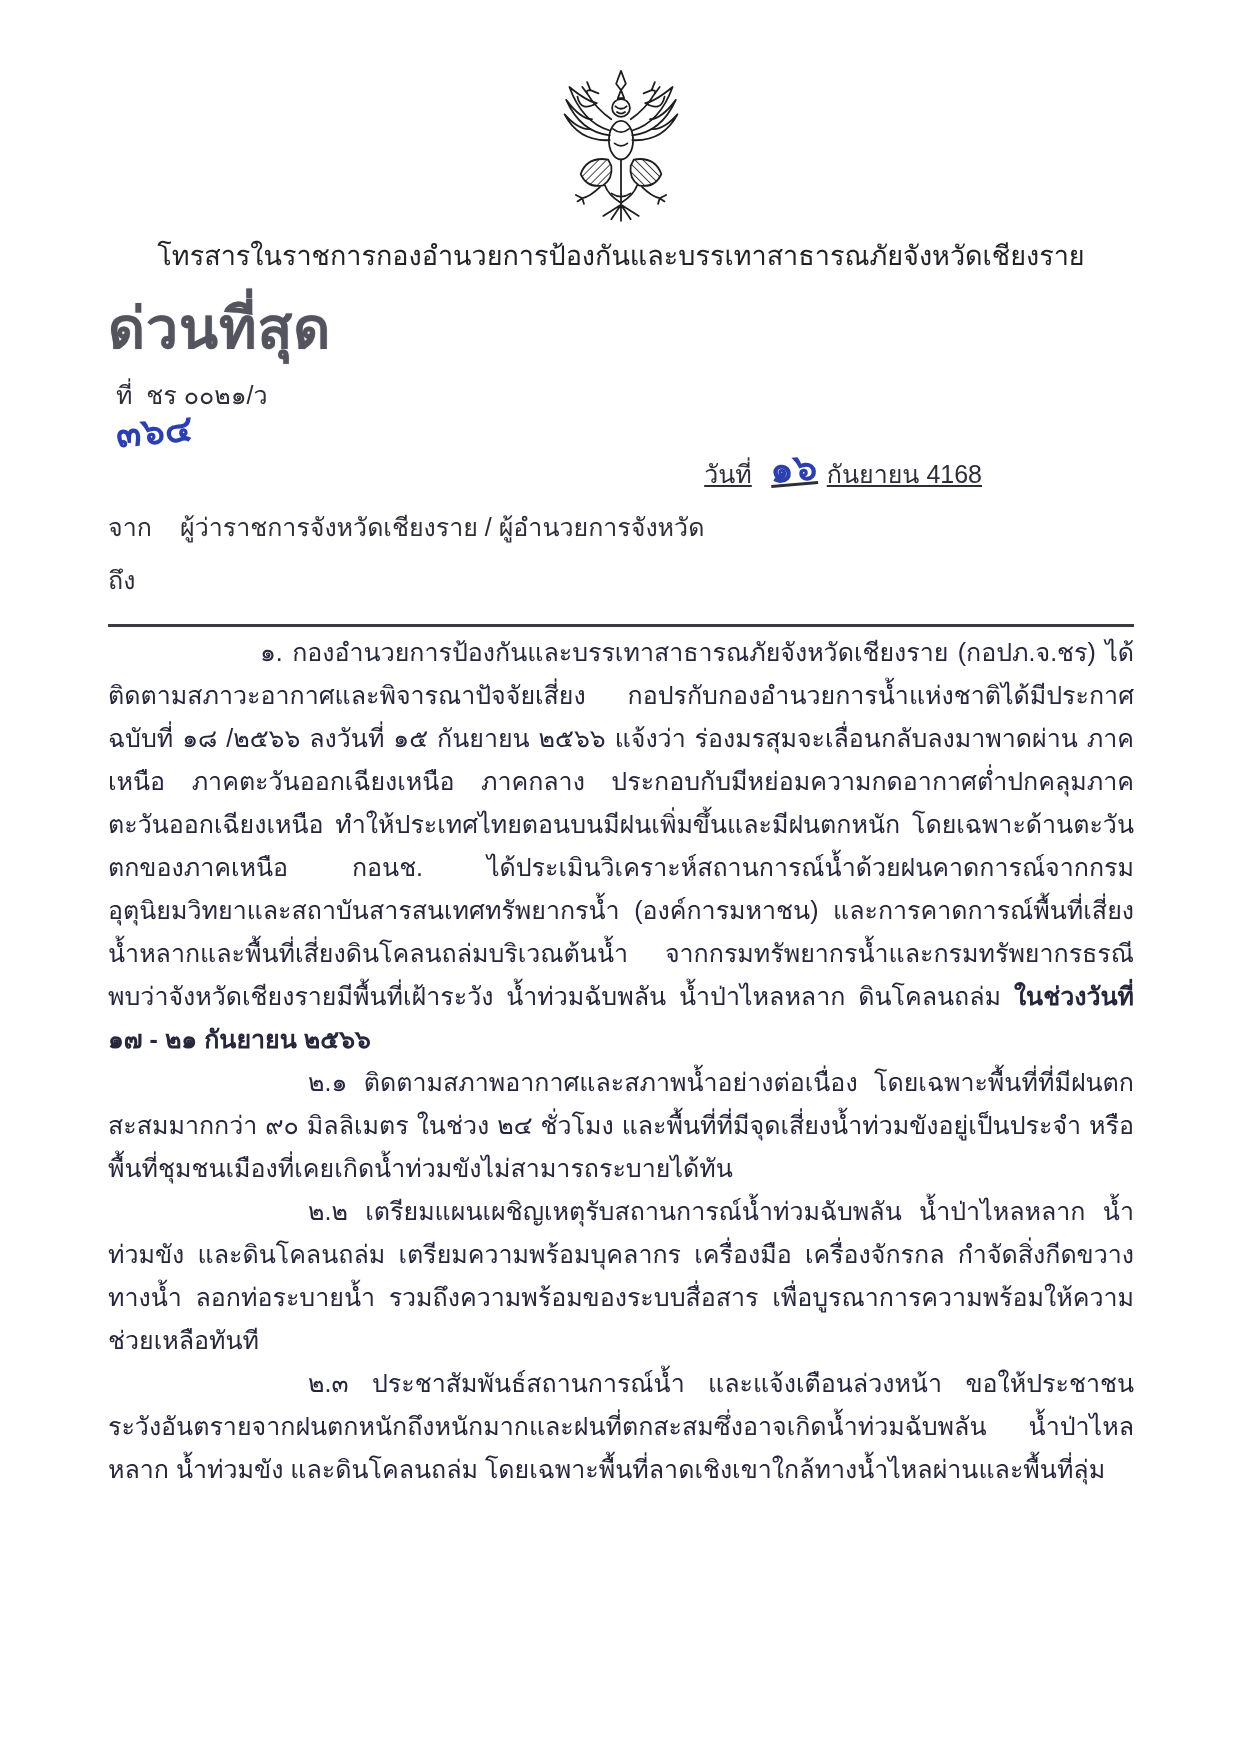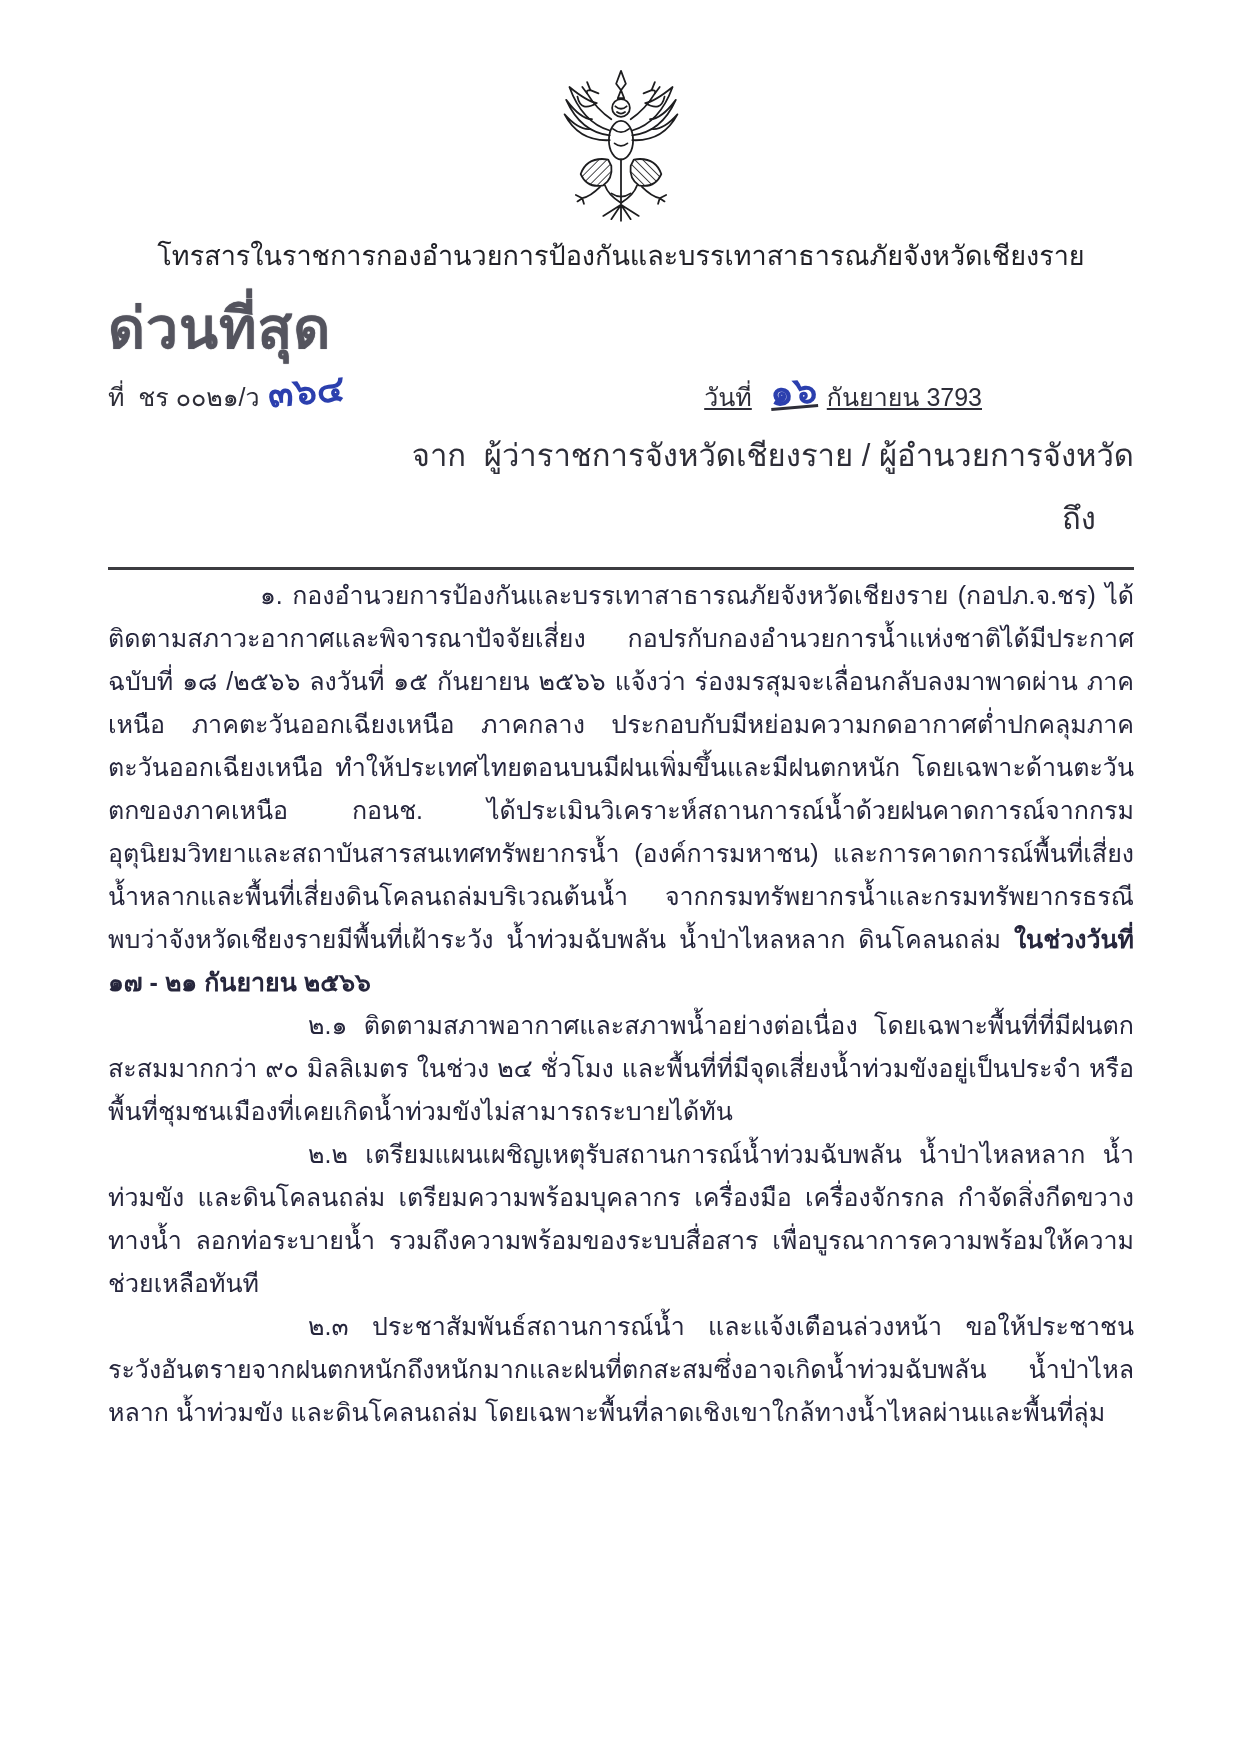--- a/index.html
+++ b/index.html
@@ -43,20 +43,21 @@
     margin-top: 6px;
     letter-spacing: 1px;
     text-shadow: 0 0 1px #8a8a92;
   }
   .ref-row {
     display: flex;
     align-items: baseline;
     font-size: 25px;
     color: #2e2e38;
     margin-top: 2px;
+    flex-direction: column;
   }
   .ref-label { white-space: pre; }
   .handwritten {
     display: inline-block;
     color: #2b3fae;
     font-size: 37px;
     font-weight: bold;
     transform: rotate(-5deg) translateY(-2px);
     margin-left: 8px;
     line-height: 1;
@@ -64,24 +65,23 @@
   .date-group {
     margin-left: auto;
     margin-right: 152px;
     display: flex;
     align-items: baseline;
     gap: 10px;
     text-decoration: underline;
   }
   .addr-row {
     display: flex;
-    font-size: 31px;
+    font-size: 25px;
     color: #2e2e38;
     margin-top: 13px;
-    justify-content: flex-end;
   }
   .addr-label {
     width: 72px;
     flex: 0 0 72px;
   }
   .rule {
     border: none;
     border-top: 3px solid #3c3c40;
     margin: 24px 0 4px 0;
   }
@@ -153,21 +153,21 @@
   <div class="doc-title">โทรสารในราชการกองอำนวยการป้องกันและบรรเทาสาธารณภัยจังหวัดเชียงราย</div>
 
   <div class="urgency">ด่วนที่สุด</div>
 
   <div class="ref-row">
     <span class="ref-label">ที่  ชร ๐๐๒๑/ว</span>
     <span class="handwritten">๓๖๔</span>
     <span class="date-group">
       <span>วันที่</span>
       <span class="handwritten">๑๖</span>
-      <span>กันยายน 3793</span>
+      <span>กันยายน 4168</span>
     </span>
   </div>
 
   <div class="addr-row">
     <span class="addr-label">จาก</span>
     <span>ผู้ว่าราชการจังหวัดเชียงราย / ผู้อำนวยการจังหวัด</span>
   </div>
 
   <div class="addr-row">
     <span class="addr-label">ถึง</span>

